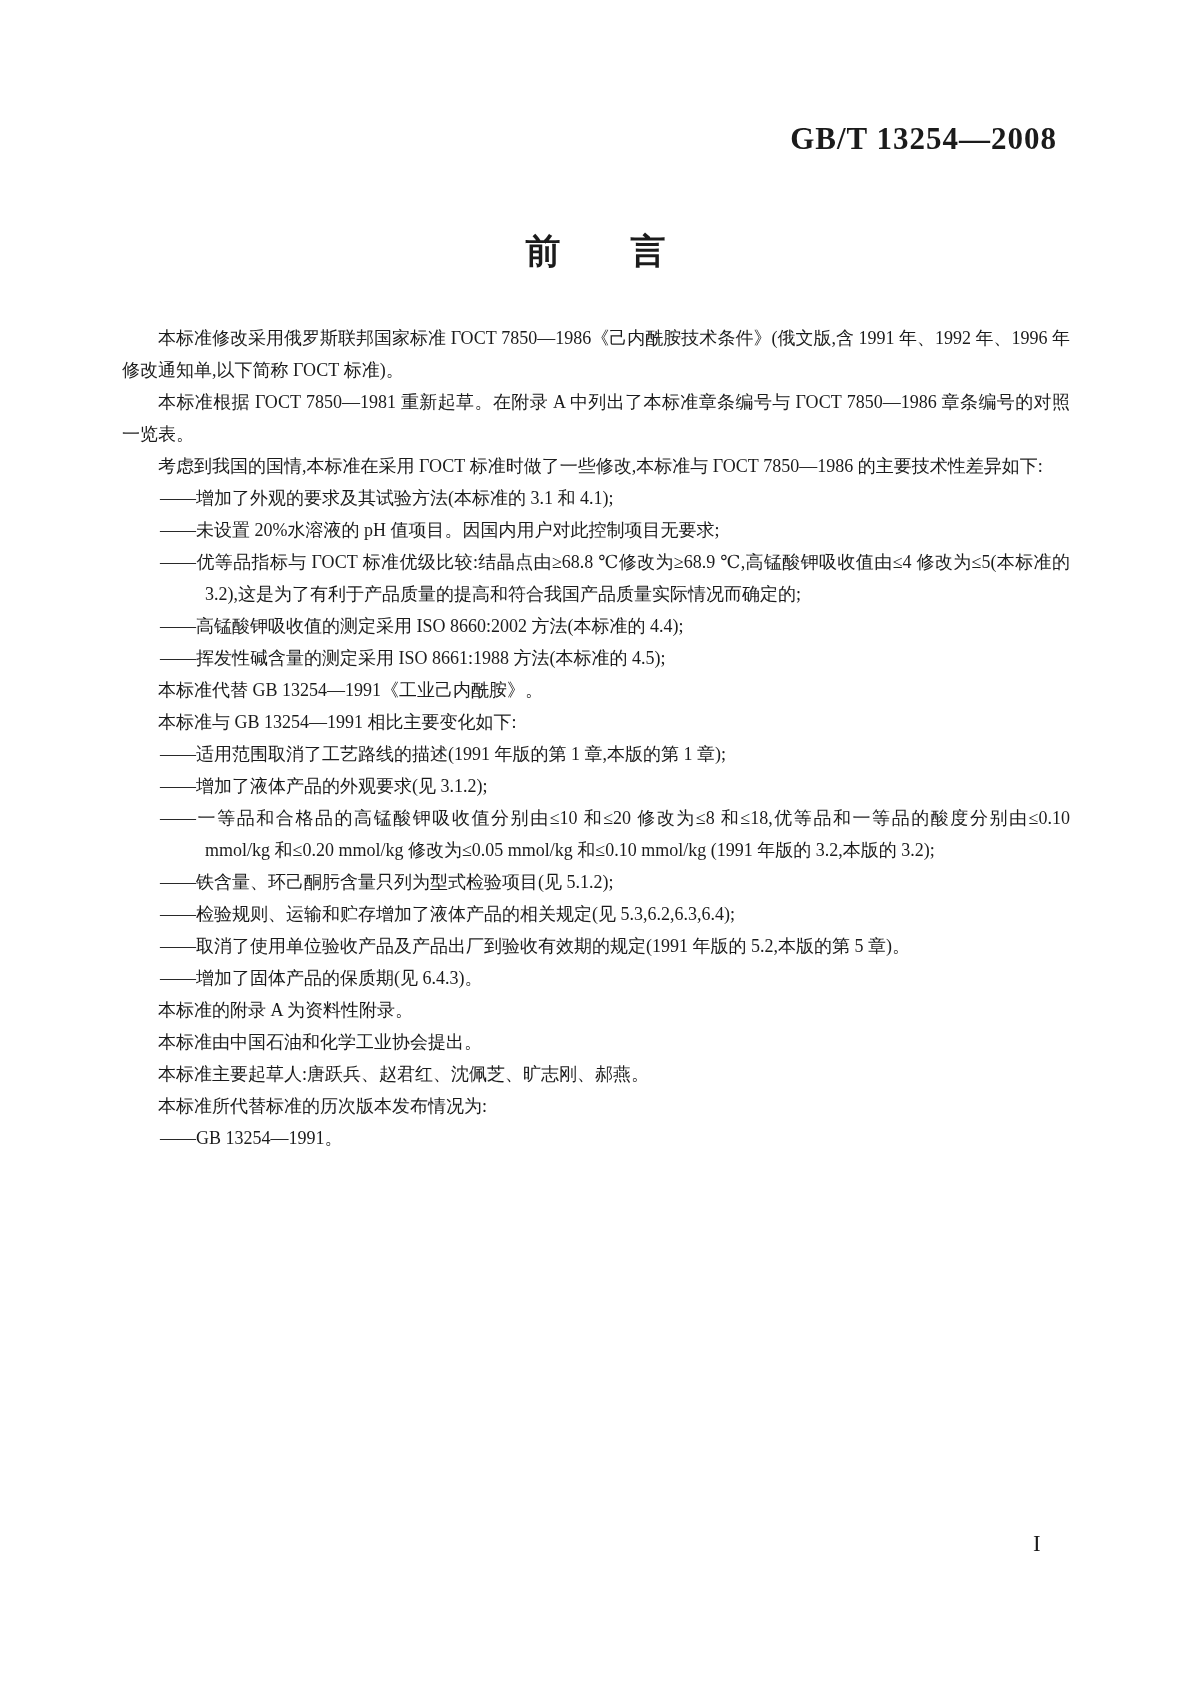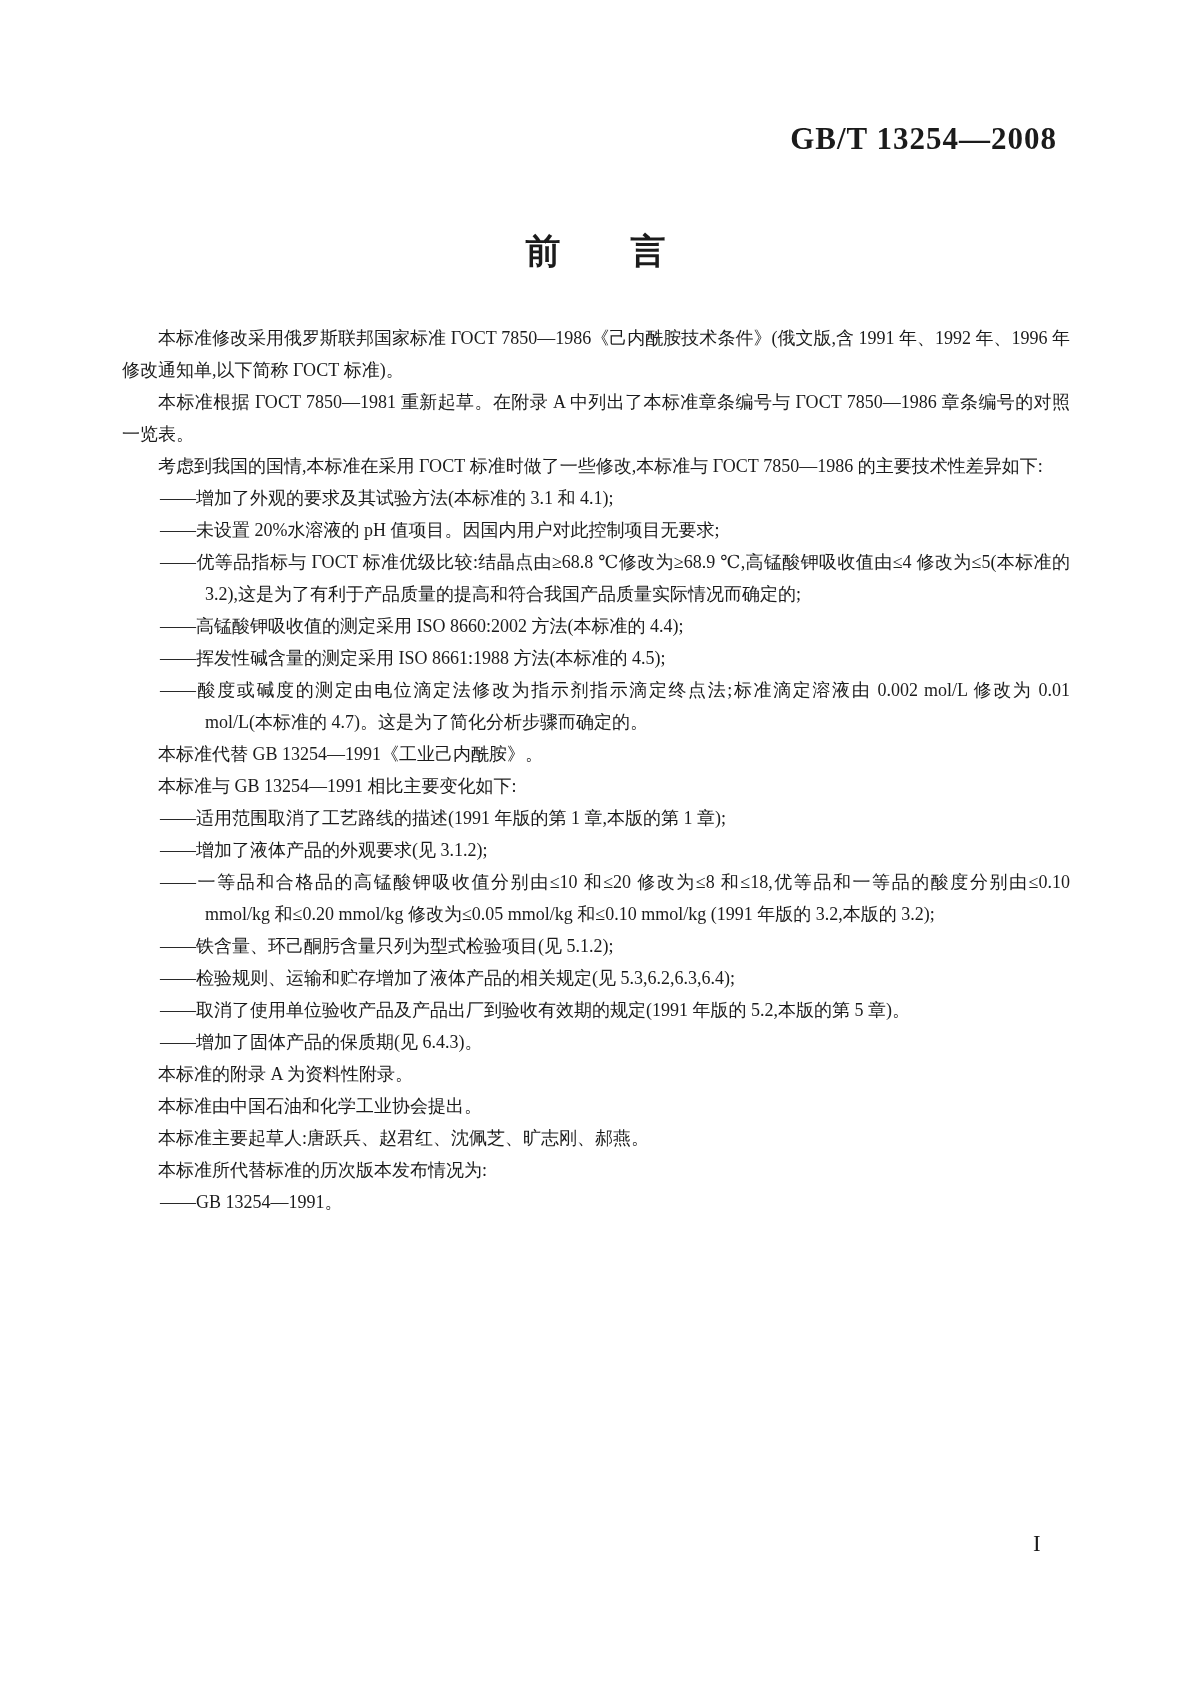--- a/index.html
+++ b/index.html
@@ -63,21 +63,20 @@
 
   <div class="content">
     <p class="para">本标准修改采用俄罗斯联邦国家标准 ГОСТ 7850—1986《己内酰胺技术条件》(俄文版,含 1991 年、1992 年、1996 年修改通知单,以下简称 ГОСТ 标准)。</p>
     <p class="para">本标准根据 ГОСТ 7850—1981 重新起草。在附录 A 中列出了本标准章条编号与 ГОСТ 7850—1986 章条编号的对照一览表。</p>
     <p class="para">考虑到我国的国情,本标准在采用 ГОСТ 标准时做了一些修改,本标准与 ГОСТ 7850—1986 的主要技术性差异如下:</p>
     <p class="dash">——增加了外观的要求及其试验方法(本标准的 3.1 和 4.1);</p>
     <p class="dash">——未设置 20%水溶液的 pH 值项目。因国内用户对此控制项目无要求;</p>
     <p class="dash">——优等品指标与 ГОСТ 标准优级比较:结晶点由≥68.8 ℃修改为≥68.9 ℃,高锰酸钾吸收值由≤4 修改为≤5(本标准的 3.2),这是为了有利于产品质量的提高和符合我国产品质量实际情况而确定的;</p>
     <p class="dash">——高锰酸钾吸收值的测定采用 ISO 8660:2002 方法(本标准的 4.4);</p>
     <p class="dash">——挥发性碱含量的测定采用 ISO 8661:1988 方法(本标准的 4.5);</p>
-    <p class="dash">——酸度或碱度的测定由电位滴定法修改为指示剂指示滴定终点法;标准滴定溶液由 0.002 mol/L 修改为 0.01 mol/L(本标准的 4.7)。这是为了简化分析步骤而确定的。</p>
     <p class="para">本标准代替 GB 13254—1991《工业己内酰胺》。</p>
     <p class="para">本标准与 GB 13254—1991 相比主要变化如下:</p>
     <p class="dash">——适用范围取消了工艺路线的描述(1991 年版的第 1 章,本版的第 1 章);</p>
     <p class="dash">——增加了液体产品的外观要求(见 3.1.2);</p>
     <p class="dash">——一等品和合格品的高锰酸钾吸收值分别由≤10 和≤20 修改为≤8 和≤18,优等品和一等品的酸度分别由≤0.10 mmol/kg 和≤0.20 mmol/kg 修改为≤0.05 mmol/kg 和≤0.10 mmol/kg (1991 年版的 3.2,本版的 3.2);</p>
     <p class="dash">——铁含量、环己酮肟含量只列为型式检验项目(见 5.1.2);</p>
     <p class="dash">——检验规则、运输和贮存增加了液体产品的相关规定(见 5.3,6.2,6.3,6.4);</p>
     <p class="dash">——取消了使用单位验收产品及产品出厂到验收有效期的规定(1991 年版的 5.2,本版的第 5 章)。</p>
     <p class="dash">——增加了固体产品的保质期(见 6.4.3)。</p>
     <p class="para">本标准的附录 A 为资料性附录。</p>

